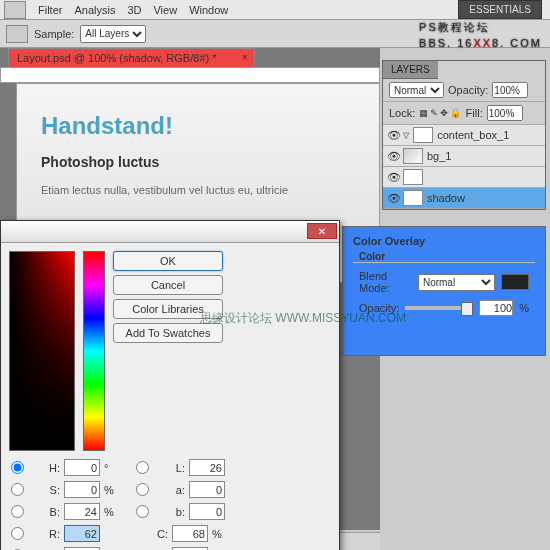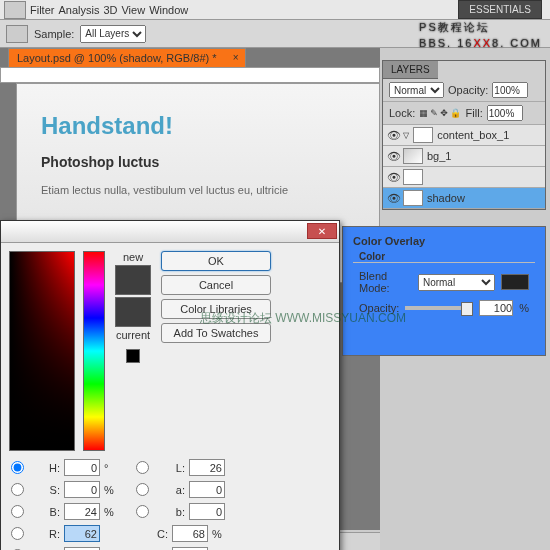--- a/index.html
+++ b/index.html
@@ -1,25 +1,25 @@
 <!DOCTYPE html>
 <html><head>
 <meta charset="utf-8">
 <style>
 *{box-sizing:border-box;margin:0;padding:0;font-family:Tahoma,Arial,sans-serif;font-size:11px;color:#333}
 body{width:550px;height:550px;background:#cccccc;overflow:hidden;position:relative}
-.menubar{background:#e8e8e8;border-bottom:1px solid #999;height:20px;display:flex;align-items:center;padding:0 4px;gap:4px}
+.menubar{background:#e8e8e8;border-bottom:1px solid #999;height:20px;display:flex;align-items:center;padding:0 4px;gap:12px}
 .menubar span{cursor:default}
 .toolbar{background:#d8d8d8;border-bottom:1px solid #999;height:28px;display:flex;align-items:center;padding:0 6px;gap:6px}
 .toolbar select{font-size:10px;height:18px}
 .essentials{position:absolute;top:0;right:8px;background:#4a4a4a;color:#ddd;font-size:10px;padding:3px 10px;border:1px solid #333}
 .watermark{position:absolute;top:20px;right:8px;color:#fff;font-size:13px;text-shadow:0 0 2px #000;letter-spacing:2px;z-index:99}
 .watermark .red{color:#d00}
 .canvas-area{position:absolute;top:48px;left:0;right:170px;bottom:20px;background:#7a7a7a}
-.doc-tab{background:#f97316;border:1px solid #888;border-bottom:none;display:inline-block;padding:3px 28px 3px 8px;font-size:10px;margin-left:8px;position:relative}
+.doc-tab{background:#ef4444;border:1px solid #888;border-bottom:none;display:inline-block;padding:3px 37px 3px 8px;font-size:10px;margin-left:8px;position:relative}
 .doc-tab .x{position:absolute;right:6px;top:3px;font-size:10px}
 .ruler-h{background:#fff;height:16px;border:1px solid #999;margin-top:0}
 .canvas{background:linear-gradient(#f5f5f5,#e0e0e0);margin:0 0 0 16px;height:200px;border:1px solid #999;padding:28px 24px}
 .hl{color:#4aa3c7;font-size:24px;font-weight:bold;margin-bottom:14px}
 .sub{color:#333;font-size:14px;font-weight:bold;margin-bottom:14px}
 .body{color:#666;font-size:11px}
 .layers-panel{position:absolute;top:60px;right:4px;width:164px;background:#d0d0d0;border:1px solid #666}
 .panel-tab{background:#939393;color:#222;font-size:10px;padding:3px 8px;border-bottom:1px solid #666;display:inline-block}
 .panel-row{display:flex;align-items:center;padding:3px 6px;gap:4px;font-size:10px;border-bottom:1px solid #aaa}
 .panel-row select,.panel-row input{font-size:10px;height:16px}
@@ -154,27 +154,20 @@
   </div>
 </div>
 
 <div class="picker">
   <div class="dlg-hdr">
     <div class="dlg-close">✕</div>
   </div>
   <div class="picker-body">
     <div class="grad"></div>
     <div class="spectrum"></div>
-    <div class="swatches">
-      <span>new</span>
-      <div class="sw-new"></div>
-      <div class="sw-cur"></div>
-      <span>current</span>
-      <div class="sw-tiny"></div>
-    </div>
     <div class="buttons">
       <button class="primary">OK</button>
       <button>Cancel</button>
       <button>Color Libraries</button>
       <button>Add To Swatches</button>
     </div>
   </div>
   <div class="fields">
     <div class="colL">
       <div class="fld">

